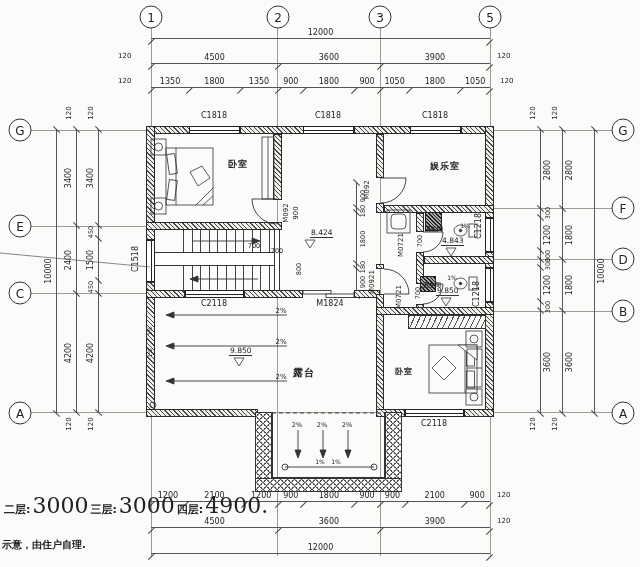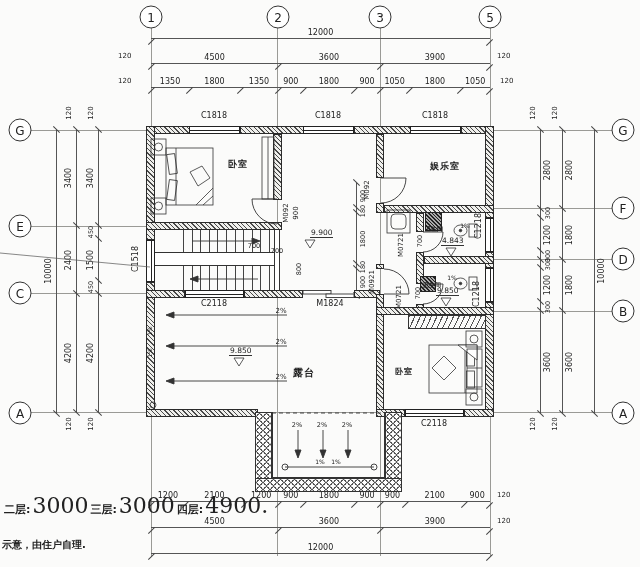--- a/index.html
+++ b/index.html
@@ -383,21 +383,21 @@
   <div class="lbl ch t65" style="left:277px;top:251px;">700</div>
   <div class="lbl cc t65" style="left:299px;top:269px;">800</div>
 
   <div class="room" style="left:238px;top:164px;font-size:9px;">卧室</div>
   <div class="room" style="left:445px;top:166px;font-size:9px;">娱乐室</div>
   <div class="room" style="left:434px;top:229px;font-size:6px;letter-spacing:0;">卫生间</div>
   <div class="room" style="left:432px;top:285px;font-size:6px;letter-spacing:0;">卫生间</div>
   <div class="room" style="left:304px;top:373px;font-size:10px;">露台</div>
   <div class="room" style="left:404px;top:371px;font-size:8px;">卧室</div>
 
-  <div class="elev" style="left:310px;top:229px;">9.900</div>
+  <div class="elev" style="left:310px;top:229px;">8.424</div>
   <div class="elev" style="left:441px;top:237px;">4.843</div>
   <div class="elev" style="left:436px;top:287px;">9.850</div>
   <div class="elev" style="left:229px;top:347px;">9.850</div>
 
   <div class="lbl ch t7" style="left:281px;top:311px;">2%</div>
   <div class="lbl ch t7" style="left:281px;top:342px;">2%</div>
   <div class="lbl ch t7" style="left:281px;top:377px;">2%</div>
   <div class="lbl cc t6" style="left:150px;top:331px;">1%</div>
   <div class="lbl cc t6" style="left:150px;top:353px;">1%</div>
   <div class="lbl ch t65" style="left:297px;top:425px;">2%</div>

